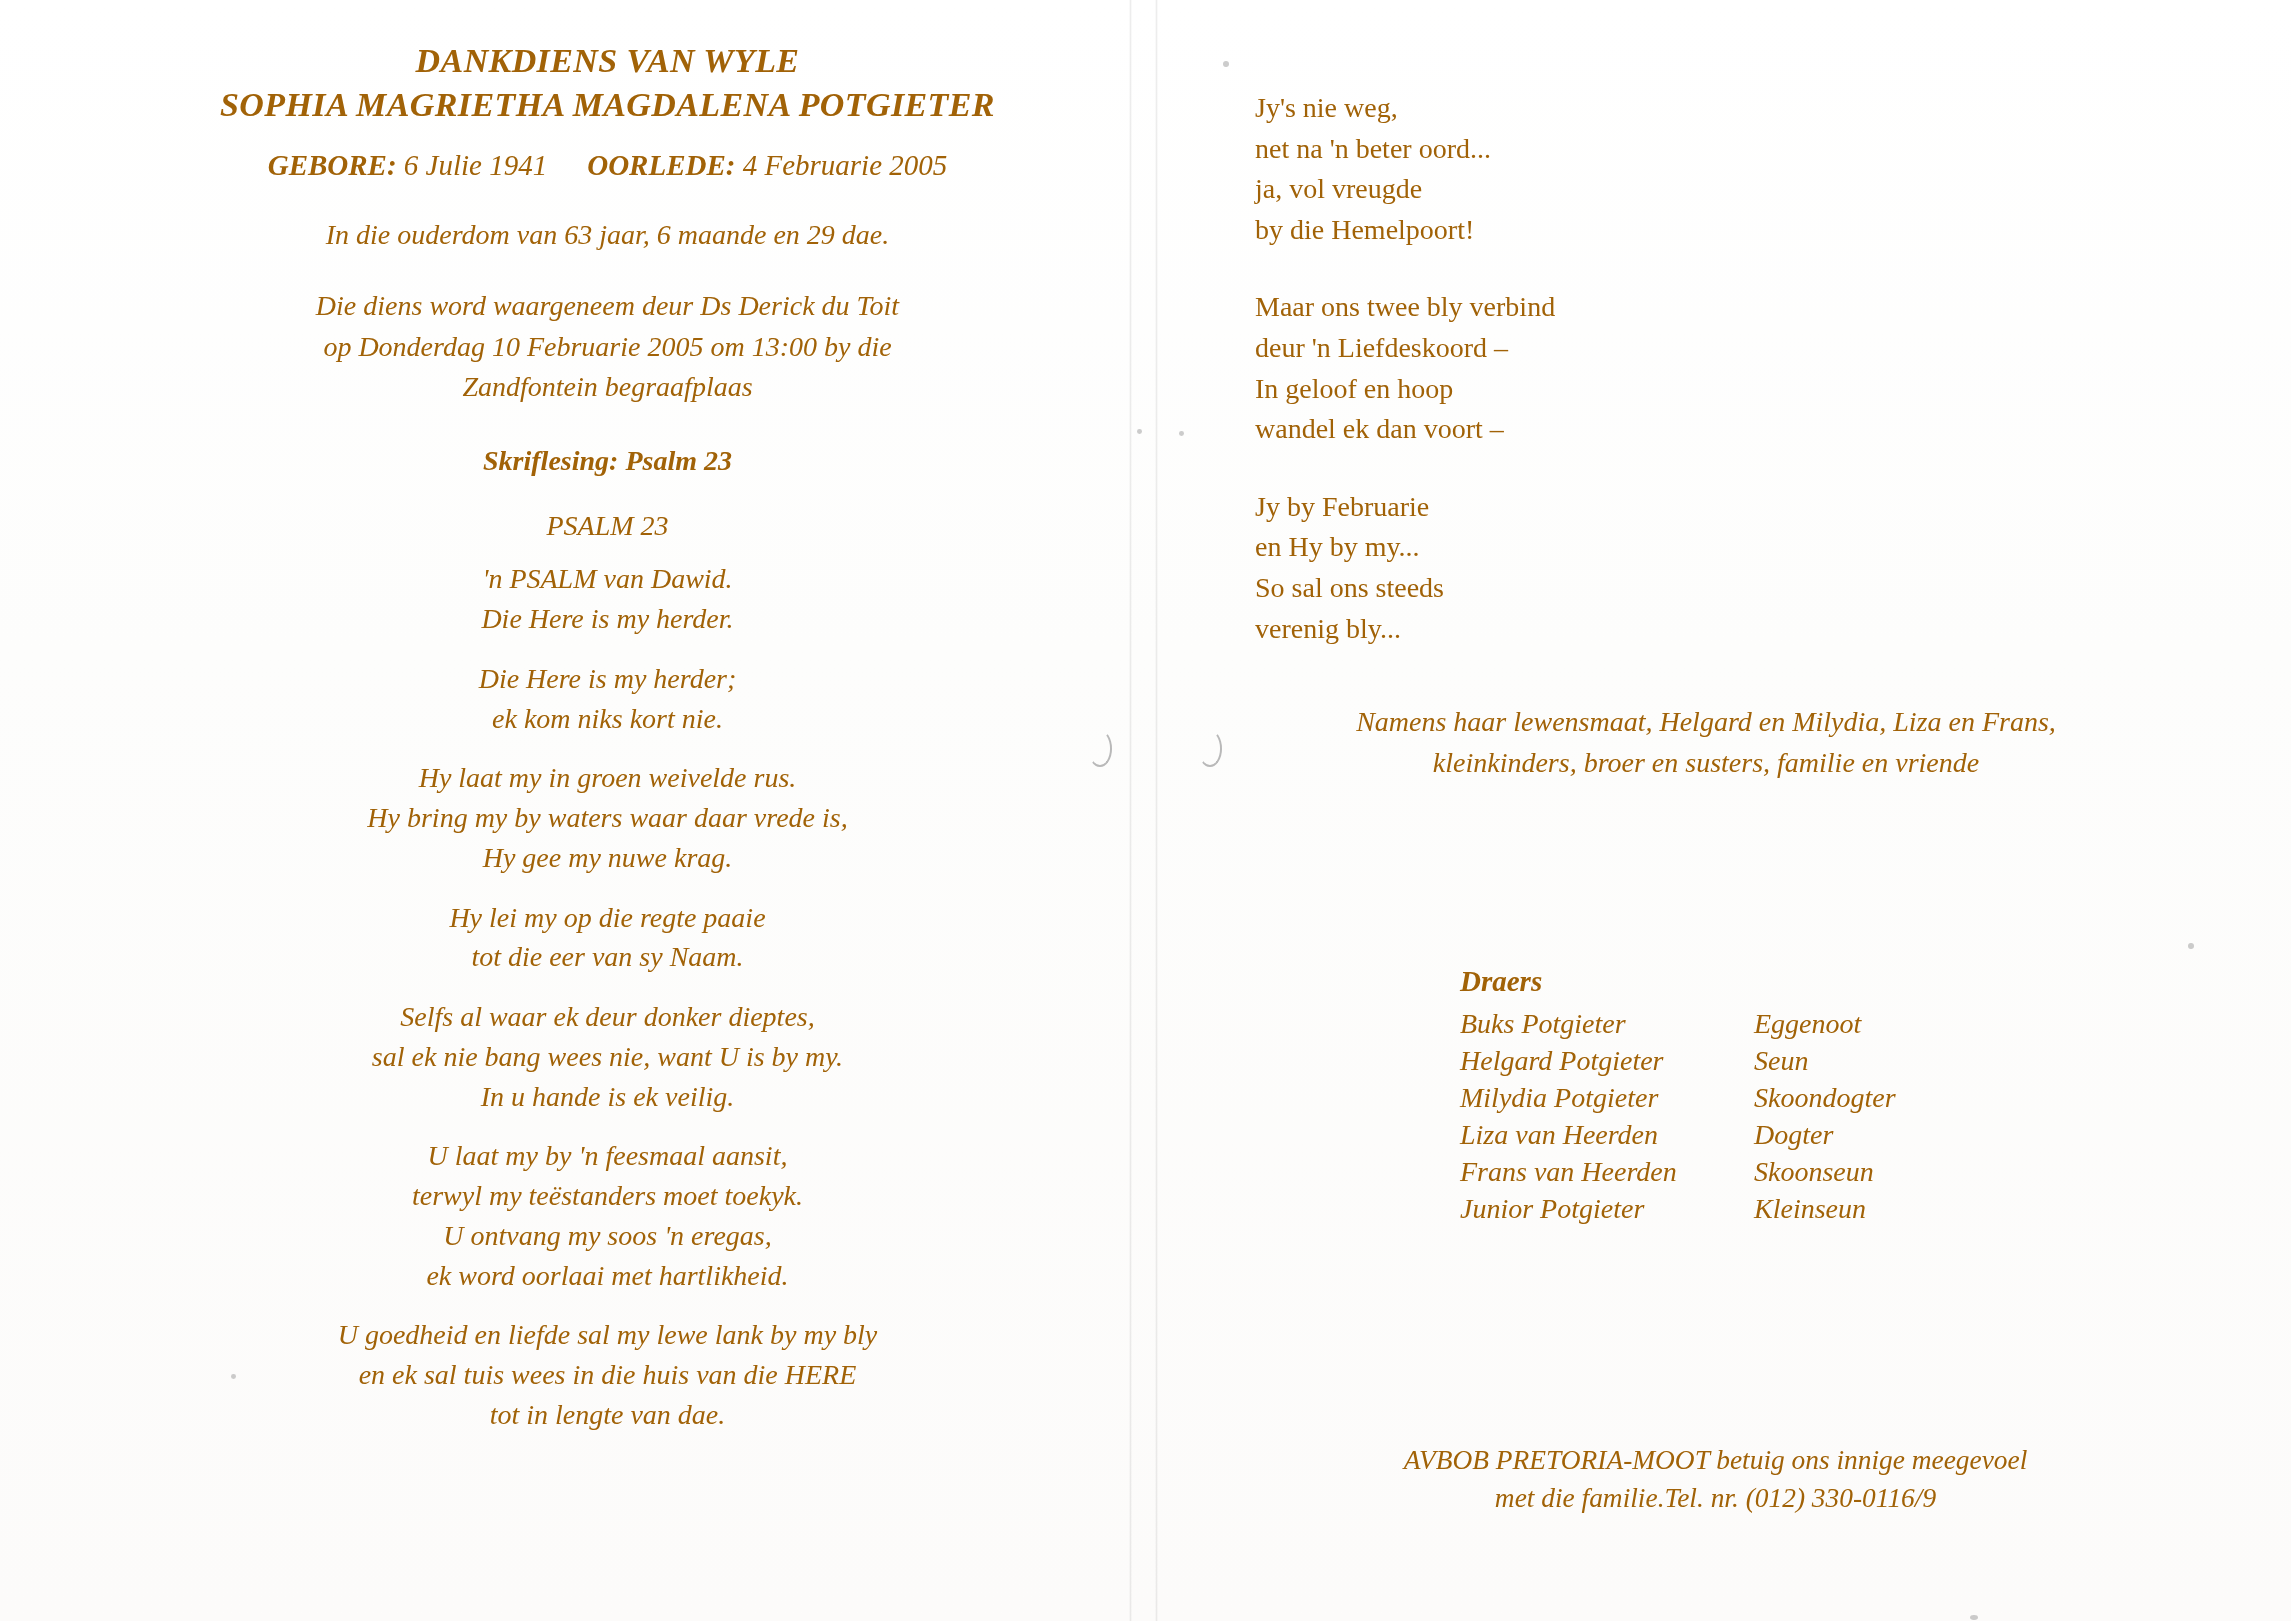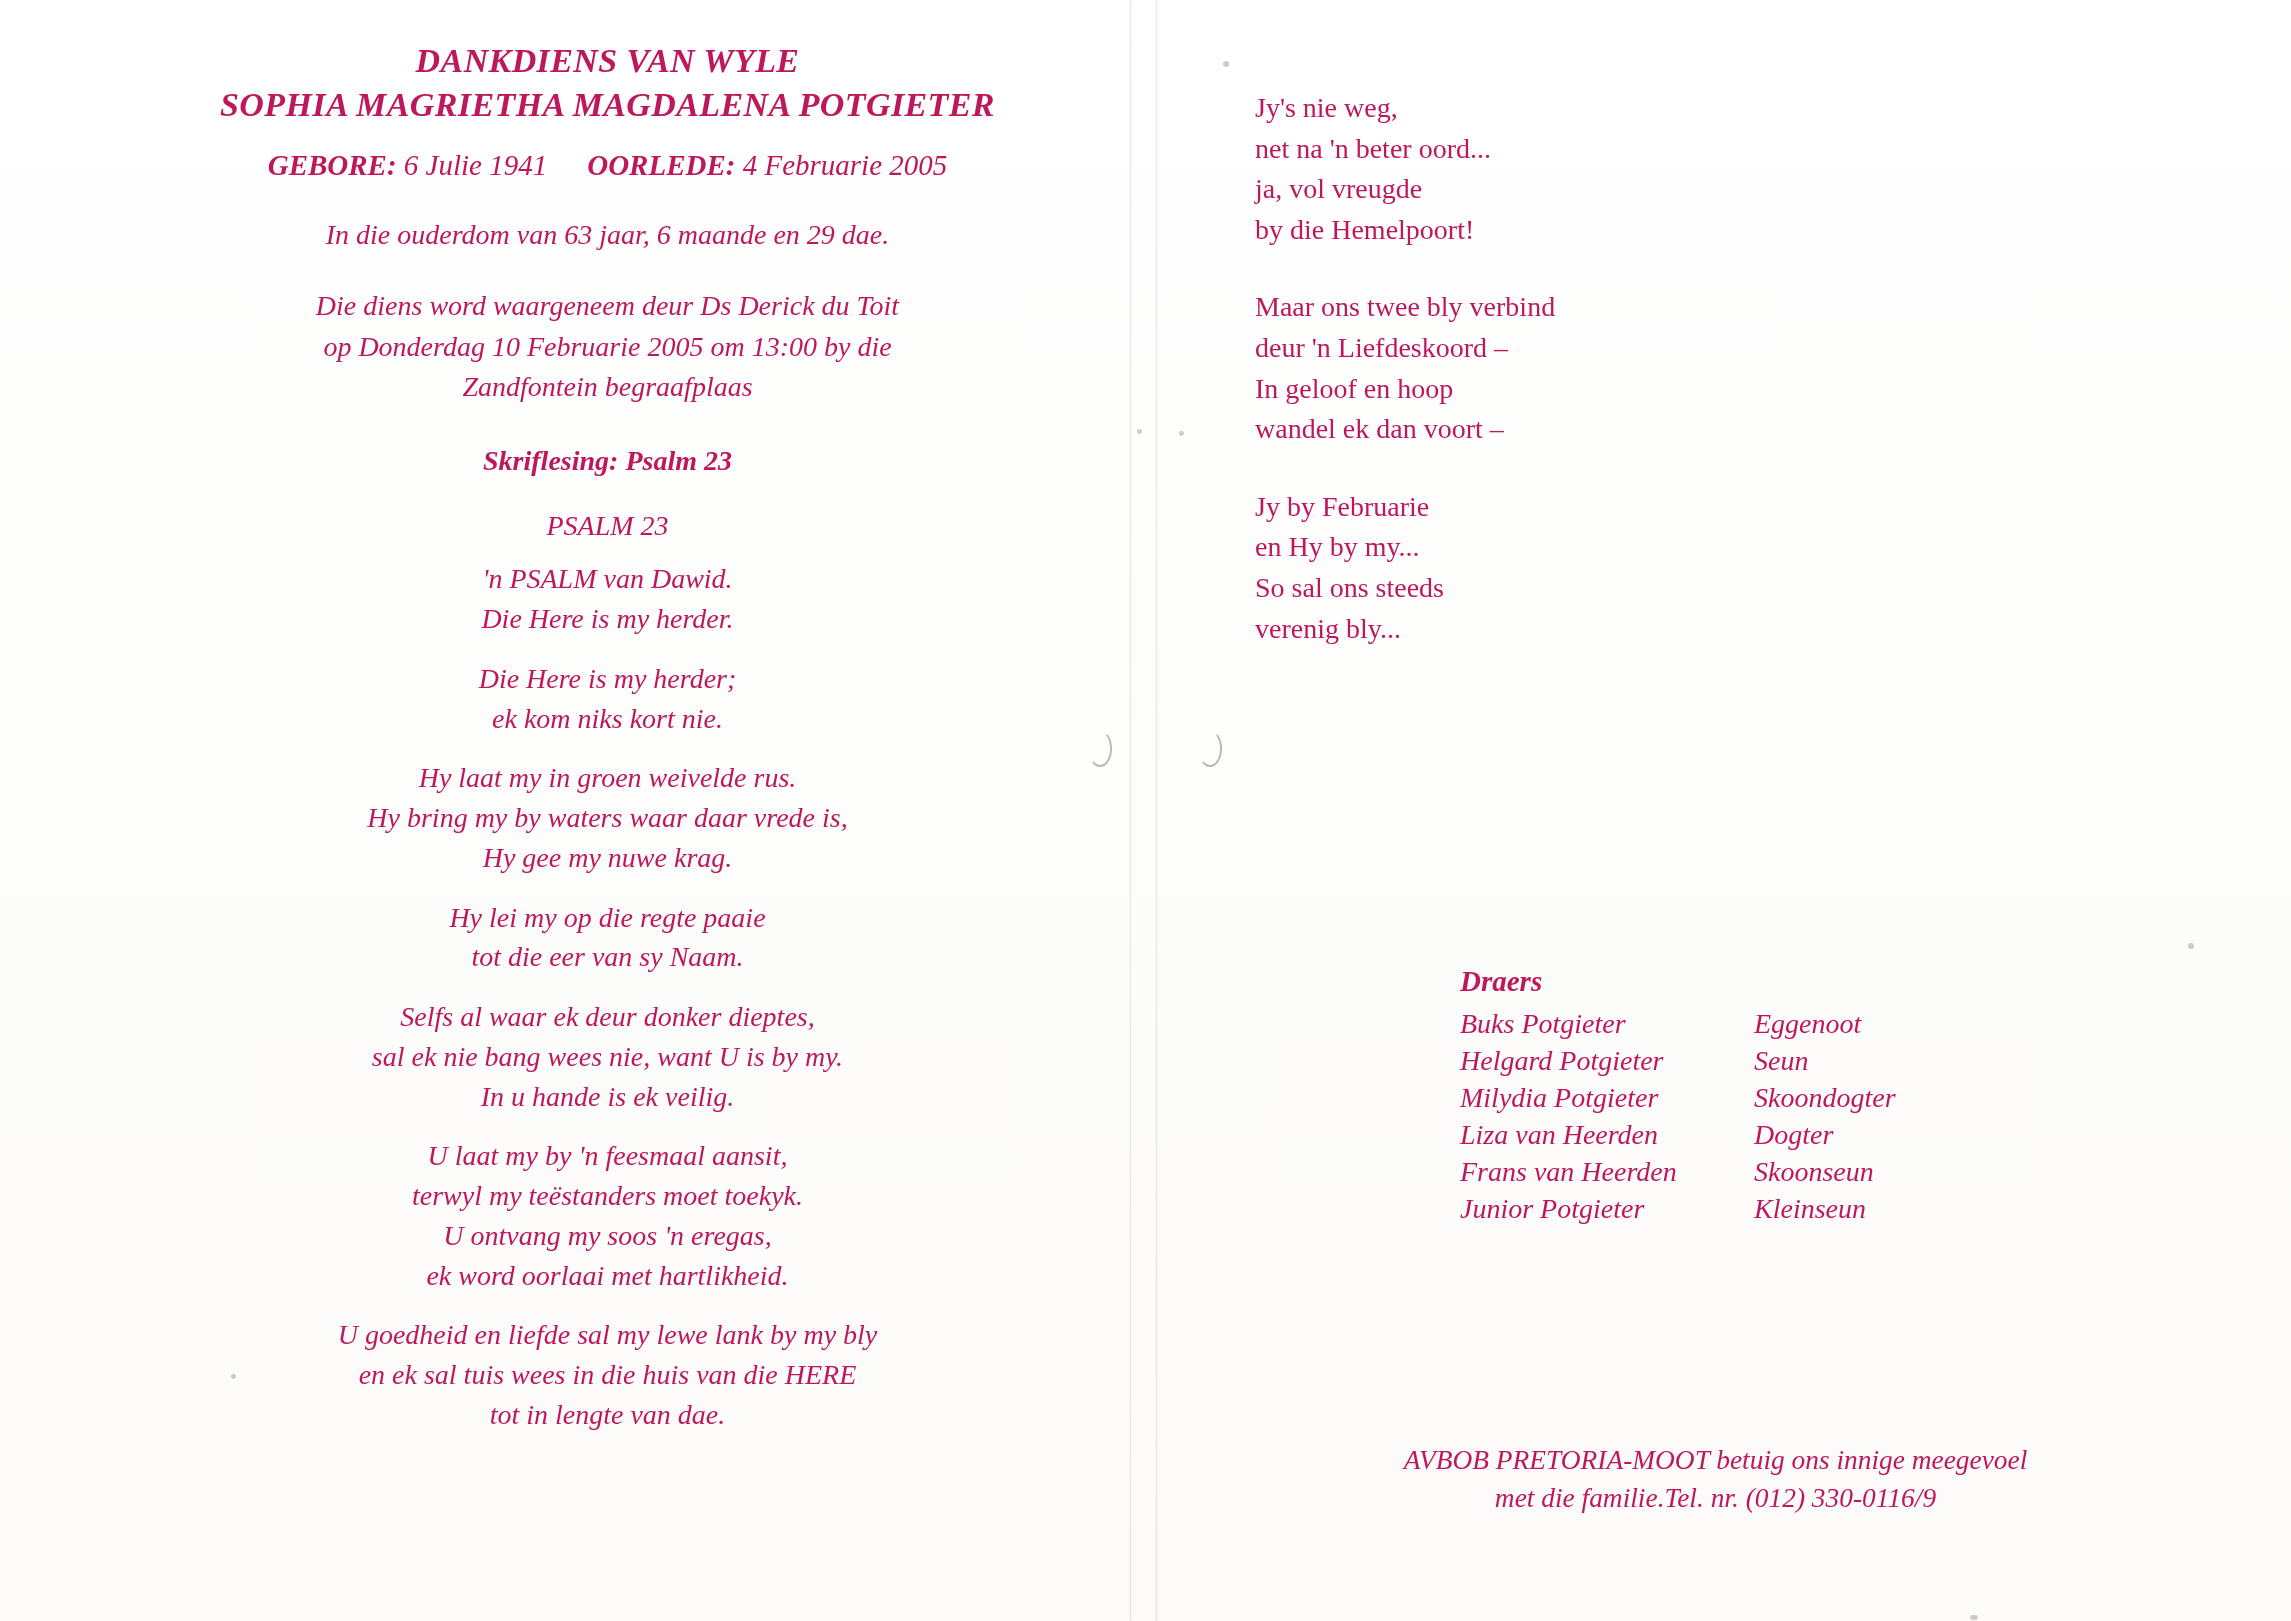--- a/index.html
+++ b/index.html
@@ -6,21 +6,21 @@
     margin: 0;
     padding: 0;
     background: #ffffff;
   }
   .page {
     position: relative;
     width: 2292px;
     height: 1621px;
     background: #fefefe;
     font-family: "Liberation Serif", serif;
-    color: #be185d;
+    color: #a16207;
     overflow: hidden;
   }
   
   .paper-tint {
     position: absolute;
     inset: 0;
     background: linear-gradient(180deg, #ffffff 0%, #fdfdfc 40%, #fcfbfa 100%);
     pointer-events: none;
   }
   .fold {
@@ -275,20 +275,24 @@
         <div>wandel ek dan voort –</div>
       </div>
       <div class="stanza">
         <div>Jy by Februarie</div>
         <div>en Hy by my...</div>
         <div>So sal ons steeds</div>
         <div>verenig bly...</div>
       </div>
     </div>
 
+    <div class="namens">
+      <div>Namens haar lewensmaat, Helgard en Milydia, Liza en Frans,</div>
+      <div>kleinkinders, broer en susters, familie en vriende</div>
+    </div>
 
   </div>
 
   <div class="draers">
     <div class="draers-head">Draers</div>
 
     <div class="draers-row">
       <div class="name">Buks Potgieter</div>
       <div class="rel">Eggenoot</div>
     </div>

